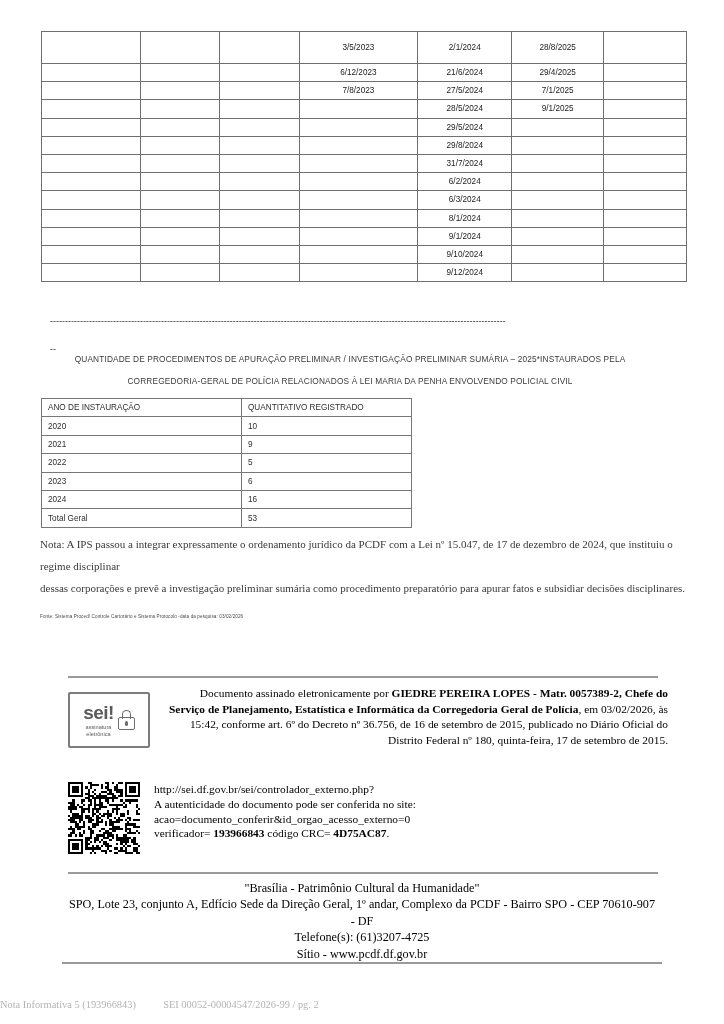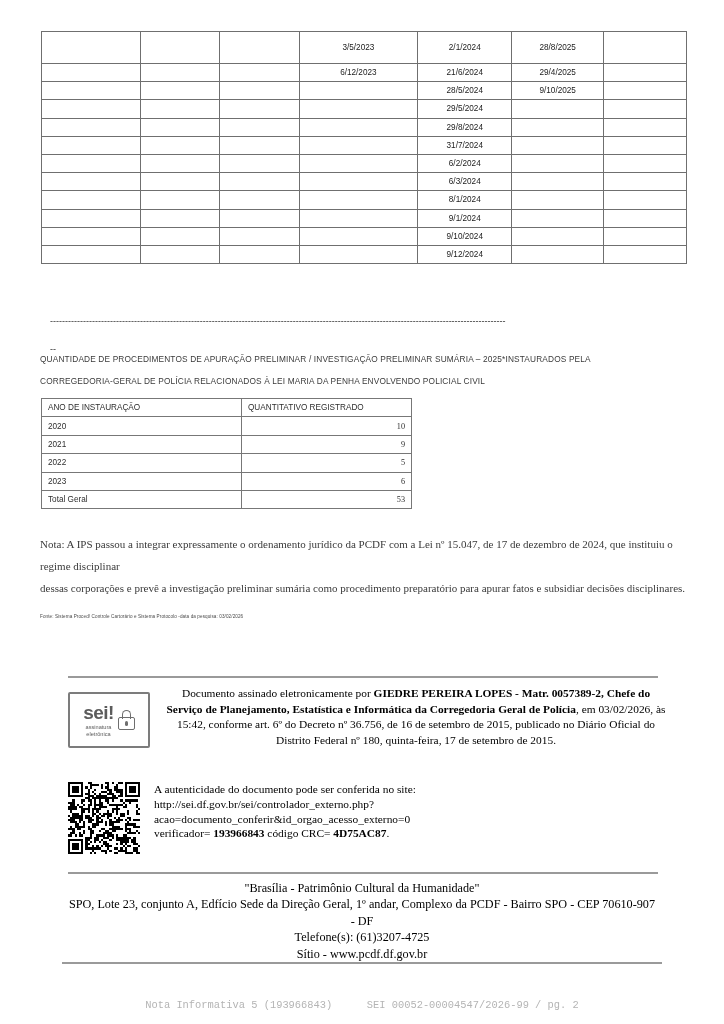--- a/index.html
+++ b/index.html
@@ -65,41 +65,40 @@
   
   .heading-block {
     position: absolute;
     left: 40px;
     top: 348px;
     width: 620px;
     font-size: 8.3px;
     line-height: 22px;
     color: #3a3a3a;
     letter-spacing: 0.15px;
+    text-align: center;
   }
   .heading-block .line { display: block; }
 
   
   #summary-table {
     position: absolute;
     left: 41px;
     top: 398px;
     width: 370px;
   }
   #summary-table td {
     height: 17.4px;
     font-size: 8.2px;
     color: #2e2e2e;
     text-align: left;
     padding: 0 6px;
     border: 1px solid #777;
   }
   #summary-table td.num {
-    text-align: right;
-    font-family: Liberation Serif, serif;
   }
   #summary-table td.hdr {
     text-align: left;
   }
   #summary-table col.c1 { width: 200px; }
   #summary-table col.c2 { width: 170px; }
 
   
   .note-block {
     position: absolute;
@@ -206,21 +205,21 @@
     background: #6e6e6e;
     border-radius: 2px;
   }
 
   .sig-text {
     font-family: "Liberation Serif", serif;
     font-size: 11.4px;
     line-height: 15.6px;
     color: #000;
     flex: 1 1 auto;
-    text-align: center;
+    text-align: right;
   }
   .sig-text b { font-weight: bold; }
 
   
   .qr-row {
     position: absolute;
     left: 68px;
     top: 782px;
     width: 600px;
     display: flex;
@@ -283,22 +282,22 @@
     font-size: 9.4px;
     font-weight: bold;
     color: #000;
   }
 
   .watermark-footer {
     position: absolute;
     left: 0;
     top: 999px;
     width: 724px;
-    text-align: center;
-    font-family: Liberation Mono, monospace;
+    text-align: left;
+    font-family: Liberation Serif, serif;
     font-size: 10.4px;
     color: #b4b4b4;
   }
   .watermark-footer span { display: inline-block; }
   .watermark-footer .gap { width: 22px; }
 </style>
 </head>
 <body>
 
 <div class="page">
@@ -329,23 +328,32 @@
           <td></td>
           <td>6/12/2023</td>
           <td>21/6/2024</td>
           <td>29/4/2025</td>
           <td></td>
         </tr>
         <tr>
           <td></td>
           <td></td>
           <td></td>
+          <td>7/8/2023</td>
+          <td>27/5/2024</td>
+          <td>7/1/2025</td>
+          <td></td>
+        </tr>
+        <tr>
+          <td></td>
+          <td></td>
+          <td></td>
           <td></td>
           <td>28/5/2024</td>
-          <td>9/10/2025</td>
+          <td>9/1/2025</td>
           <td></td>
         </tr>
         <tr>
           <td></td>
           <td></td>
           <td></td>
           <td></td>
           <td>29/5/2024</td>
           <td></td>
           <td></td>
@@ -453,20 +461,24 @@
           <td>2021</td>
           <td class="num">9</td>
         </tr>
         <tr>
           <td>2022</td>
           <td class="num">5</td>
         </tr>
         <tr>
           <td>2023</td>
           <td class="num">6</td>
+        </tr>
+        <tr>
+          <td>2024</td>
+          <td class="num">16</td>
         </tr>
         <tr>
           <td>Total Geral</td>
           <td class="num">53</td>
         </tr>
       </tbody>
   </table>
 
   <div class="note-block">
     <span class="line">Nota: A IPS passou a integrar expressamente o ordenamento jurídico da PCDF com a Lei nº 15.047, de 17 de dezembro de 2024, que instituiu o regime disciplinar</span>
@@ -495,22 +507,22 @@
   </div>
 
   <div class="qr-row">
     <svg class="qr-code" viewBox="0 0 33 33" shape-rendering="crispEdges">
       <rect width="33" height="33" fill="#ffffff"></rect>
       <g fill="#000000" id="qr-cells">
           <path d="M0 0h1v1h-1zM1 0h1v1h-1zM2 0h1v1h-1zM3 0h1v1h-1zM4 0h1v1h-1zM5 0h1v1h-1zM6 0h1v1h-1zM9 0h1v1h-1zM10 0h1v1h-1zM17 0h1v1h-1zM18 0h1v1h-1zM20 0h1v1h-1zM23 0h1v1h-1zM24 0h1v1h-1zM26 0h1v1h-1zM27 0h1v1h-1zM28 0h1v1h-1zM29 0h1v1h-1zM30 0h1v1h-1zM31 0h1v1h-1zM32 0h1v1h-1zM0 1h1v1h-1zM6 1h1v1h-1zM10 1h1v1h-1zM11 1h1v1h-1zM12 1h1v1h-1zM13 1h1v1h-1zM15 1h1v1h-1zM18 1h1v1h-1zM22 1h1v1h-1zM26 1h1v1h-1zM32 1h1v1h-1zM0 2h1v1h-1zM2 2h1v1h-1zM3 2h1v1h-1zM4 2h1v1h-1zM6 2h1v1h-1zM8 2h1v1h-1zM10 2h1v1h-1zM15 2h1v1h-1zM17 2h1v1h-1zM18 2h1v1h-1zM21 2h1v1h-1zM22 2h1v1h-1zM26 2h1v1h-1zM28 2h1v1h-1zM29 2h1v1h-1zM30 2h1v1h-1zM32 2h1v1h-1zM0 3h1v1h-1zM2 3h1v1h-1zM3 3h1v1h-1zM4 3h1v1h-1zM6 3h1v1h-1zM9 3h1v1h-1zM12 3h1v1h-1zM18 3h1v1h-1zM19 3h1v1h-1zM21 3h1v1h-1zM22 3h1v1h-1zM23 3h1v1h-1zM24 3h1v1h-1zM26 3h1v1h-1zM28 3h1v1h-1zM29 3h1v1h-1zM30 3h1v1h-1zM32 3h1v1h-1zM0 4h1v1h-1zM2 4h1v1h-1zM3 4h1v1h-1zM4 4h1v1h-1zM6 4h1v1h-1zM9 4h1v1h-1zM11 4h1v1h-1zM15 4h1v1h-1zM16 4h1v1h-1zM17 4h1v1h-1zM19 4h1v1h-1zM22 4h1v1h-1zM23 4h1v1h-1zM24 4h1v1h-1zM26 4h1v1h-1zM28 4h1v1h-1zM29 4h1v1h-1zM30 4h1v1h-1zM32 4h1v1h-1zM0 5h1v1h-1zM6 5h1v1h-1zM8 5h1v1h-1zM9 5h1v1h-1zM12 5h1v1h-1zM14 5h1v1h-1zM18 5h1v1h-1zM19 5h1v1h-1zM20 5h1v1h-1zM24 5h1v1h-1zM26 5h1v1h-1zM32 5h1v1h-1zM0 6h1v1h-1zM1 6h1v1h-1zM2 6h1v1h-1zM3 6h1v1h-1zM4 6h1v1h-1zM5 6h1v1h-1zM6 6h1v1h-1zM9 6h1v1h-1zM10 6h1v1h-1zM11 6h1v1h-1zM13 6h1v1h-1zM14 6h1v1h-1zM15 6h1v1h-1zM16 6h1v1h-1zM17 6h1v1h-1zM20 6h1v1h-1zM21 6h1v1h-1zM23 6h1v1h-1zM24 6h1v1h-1zM26 6h1v1h-1zM27 6h1v1h-1zM28 6h1v1h-1zM29 6h1v1h-1zM30 6h1v1h-1zM31 6h1v1h-1zM32 6h1v1h-1zM8 7h1v1h-1zM9 7h1v1h-1zM11 7h1v1h-1zM12 7h1v1h-1zM13 7h1v1h-1zM14 7h1v1h-1zM15 7h1v1h-1zM16 7h1v1h-1zM17 7h1v1h-1zM18 7h1v1h-1zM19 7h1v1h-1zM20 7h1v1h-1zM21 7h1v1h-1zM22 7h1v1h-1zM2 8h1v1h-1zM6 8h1v1h-1zM7 8h1v1h-1zM9 8h1v1h-1zM10 8h1v1h-1zM12 8h1v1h-1zM14 8h1v1h-1zM17 8h1v1h-1zM18 8h1v1h-1zM20 8h1v1h-1zM24 8h1v1h-1zM26 8h1v1h-1zM27 8h1v1h-1zM28 8h1v1h-1zM29 8h1v1h-1zM30 8h1v1h-1zM31 8h1v1h-1zM0 9h1v1h-1zM1 9h1v1h-1zM2 9h1v1h-1zM6 9h1v1h-1zM10 9h1v1h-1zM12 9h1v1h-1zM14 9h1v1h-1zM15 9h1v1h-1zM18 9h1v1h-1zM25 9h1v1h-1zM28 9h1v1h-1zM1 10h1v1h-1zM2 10h1v1h-1zM4 10h1v1h-1zM7 10h1v1h-1zM9 10h1v1h-1zM10 10h1v1h-1zM12 10h1v1h-1zM13 10h1v1h-1zM14 10h1v1h-1zM15 10h1v1h-1zM19 10h1v1h-1zM20 10h1v1h-1zM21 10h1v1h-1zM22 10h1v1h-1zM23 10h1v1h-1zM24 10h1v1h-1zM26 10h1v1h-1zM31 10h1v1h-1zM0 11h1v1h-1zM1 11h1v1h-1zM2 11h1v1h-1zM3 11h1v1h-1zM5 11h1v1h-1zM6 11h1v1h-1zM9 11h1v1h-1zM12 11h1v1h-1zM14 11h1v1h-1zM15 11h1v1h-1zM16 11h1v1h-1zM17 11h1v1h-1zM22 11h1v1h-1zM25 11h1v1h-1zM26 11h1v1h-1zM31 11h1v1h-1zM0 12h1v1h-1zM1 12h1v1h-1zM2 12h1v1h-1zM3 12h1v1h-1zM6 12h1v1h-1zM7 12h1v1h-1zM8 12h1v1h-1zM9 12h1v1h-1zM11 12h1v1h-1zM12 12h1v1h-1zM13 12h1v1h-1zM14 12h1v1h-1zM20 12h1v1h-1zM21 12h1v1h-1zM22 12h1v1h-1zM23 12h1v1h-1zM32 12h1v1h-1zM1 13h1v1h-1zM6 13h1v1h-1zM7 13h1v1h-1zM9 13h1v1h-1zM11 13h1v1h-1zM13 13h1v1h-1zM18 13h1v1h-1zM20 13h1v1h-1zM22 13h1v1h-1zM27 13h1v1h-1zM31 13h1v1h-1zM2 14h1v1h-1zM3 14h1v1h-1zM4 14h1v1h-1zM6 14h1v1h-1zM11 14h1v1h-1zM12 14h1v1h-1zM14 14h1v1h-1zM16 14h1v1h-1zM17 14h1v1h-1zM18 14h1v1h-1zM19 14h1v1h-1zM22 14h1v1h-1zM24 14h1v1h-1zM25 14h1v1h-1zM27 14h1v1h-1zM31 14h1v1h-1zM32 14h1v1h-1zM0 15h1v1h-1zM2 15h1v1h-1zM3 15h1v1h-1zM4 15h1v1h-1zM5 15h1v1h-1zM6 15h1v1h-1zM8 15h1v1h-1zM9 15h1v1h-1zM11 15h1v1h-1zM13 15h1v1h-1zM15 15h1v1h-1zM16 15h1v1h-1zM18 15h1v1h-1zM19 15h1v1h-1zM24 15h1v1h-1zM25 15h1v1h-1zM1 16h1v1h-1zM2 16h1v1h-1zM3 16h1v1h-1zM4 16h1v1h-1zM5 16h1v1h-1zM6 16h1v1h-1zM8 16h1v1h-1zM9 16h1v1h-1zM10 16h1v1h-1zM13 16h1v1h-1zM14 16h1v1h-1zM18 16h1v1h-1zM21 16h1v1h-1zM23 16h1v1h-1zM27 16h1v1h-1zM28 16h1v1h-1zM0 17h1v1h-1zM1 17h1v1h-1zM2 17h1v1h-1zM5 17h1v1h-1zM6 17h1v1h-1zM9 17h1v1h-1zM10 17h1v1h-1zM11 17h1v1h-1zM13 17h1v1h-1zM15 17h1v1h-1zM19 17h1v1h-1zM22 17h1v1h-1zM23 17h1v1h-1zM24 17h1v1h-1zM26 17h1v1h-1zM28 17h1v1h-1zM30 17h1v1h-1zM31 17h1v1h-1zM32 17h1v1h-1zM1 18h1v1h-1zM2 18h1v1h-1zM3 18h1v1h-1zM5 18h1v1h-1zM7 18h1v1h-1zM9 18h1v1h-1zM10 18h1v1h-1zM13 18h1v1h-1zM14 18h1v1h-1zM15 18h1v1h-1zM17 18h1v1h-1zM19 18h1v1h-1zM20 18h1v1h-1zM21 18h1v1h-1zM22 18h1v1h-1zM23 18h1v1h-1zM27 18h1v1h-1zM3 19h1v1h-1zM4 19h1v1h-1zM7 19h1v1h-1zM11 19h1v1h-1zM12 19h1v1h-1zM13 19h1v1h-1zM17 19h1v1h-1zM19 19h1v1h-1zM20 19h1v1h-1zM26 19h1v1h-1zM27 19h1v1h-1zM28 19h1v1h-1zM29 19h1v1h-1zM30 19h1v1h-1zM1 20h1v1h-1zM3 20h1v1h-1zM4 20h1v1h-1zM5 20h1v1h-1zM6 20h1v1h-1zM7 20h1v1h-1zM9 20h1v1h-1zM11 20h1v1h-1zM12 20h1v1h-1zM20 20h1v1h-1zM21 20h1v1h-1zM22 20h1v1h-1zM23 20h1v1h-1zM26 20h1v1h-1zM30 20h1v1h-1zM31 20h1v1h-1zM32 20h1v1h-1zM0 21h1v1h-1zM1 21h1v1h-1zM2 21h1v1h-1zM4 21h1v1h-1zM5 21h1v1h-1zM9 21h1v1h-1zM10 21h1v1h-1zM15 21h1v1h-1zM16 21h1v1h-1zM19 21h1v1h-1zM20 21h1v1h-1zM21 21h1v1h-1zM22 21h1v1h-1zM23 21h1v1h-1zM24 21h1v1h-1zM26 21h1v1h-1zM27 21h1v1h-1zM28 21h1v1h-1zM2 22h1v1h-1zM7 22h1v1h-1zM10 22h1v1h-1zM11 22h1v1h-1zM14 22h1v1h-1zM17 22h1v1h-1zM18 22h1v1h-1zM20 22h1v1h-1zM21 22h1v1h-1zM26 22h1v1h-1zM28 22h1v1h-1zM31 22h1v1h-1zM1 23h1v1h-1zM2 23h1v1h-1zM5 23h1v1h-1zM7 23h1v1h-1zM10 23h1v1h-1zM11 23h1v1h-1zM16 23h1v1h-1zM17 23h1v1h-1zM18 23h1v1h-1zM19 23h1v1h-1zM27 23h1v1h-1zM28 23h1v1h-1zM29 23h1v1h-1zM30 23h1v1h-1zM32 23h1v1h-1zM0 24h1v1h-1zM1 24h1v1h-1zM3 24h1v1h-1zM5 24h1v1h-1zM6 24h1v1h-1zM10 24h1v1h-1zM13 24h1v1h-1zM14 24h1v1h-1zM15 24h1v1h-1zM16 24h1v1h-1zM18 24h1v1h-1zM19 24h1v1h-1zM20 24h1v1h-1zM22 24h1v1h-1zM25 24h1v1h-1zM26 24h1v1h-1zM8 25h1v1h-1zM9 25h1v1h-1zM10 25h1v1h-1zM12 25h1v1h-1zM13 25h1v1h-1zM16 25h1v1h-1zM17 25h1v1h-1zM18 25h1v1h-1zM20 25h1v1h-1zM22 25h1v1h-1zM23 25h1v1h-1zM24 25h1v1h-1zM25 25h1v1h-1zM26 25h1v1h-1zM27 25h1v1h-1zM28 25h1v1h-1zM30 25h1v1h-1zM0 26h1v1h-1zM1 26h1v1h-1zM2 26h1v1h-1zM3 26h1v1h-1zM4 26h1v1h-1zM5 26h1v1h-1zM6 26h1v1h-1zM8 26h1v1h-1zM9 26h1v1h-1zM12 26h1v1h-1zM13 26h1v1h-1zM15 26h1v1h-1zM19 26h1v1h-1zM22 26h1v1h-1zM23 26h1v1h-1zM24 26h1v1h-1zM25 26h1v1h-1zM26 26h1v1h-1zM27 26h1v1h-1zM29 26h1v1h-1zM30 26h1v1h-1zM0 27h1v1h-1zM6 27h1v1h-1zM8 27h1v1h-1zM10 27h1v1h-1zM12 27h1v1h-1zM14 27h1v1h-1zM16 27h1v1h-1zM17 27h1v1h-1zM24 27h1v1h-1zM25 27h1v1h-1zM26 27h1v1h-1zM27 27h1v1h-1zM29 27h1v1h-1zM30 27h1v1h-1zM0 28h1v1h-1zM2 28h1v1h-1zM3 28h1v1h-1zM4 28h1v1h-1zM6 28h1v1h-1zM8 28h1v1h-1zM9 28h1v1h-1zM16 28h1v1h-1zM17 28h1v1h-1zM18 28h1v1h-1zM22 28h1v1h-1zM24 28h1v1h-1zM26 28h1v1h-1zM30 28h1v1h-1zM31 28h1v1h-1zM0 29h1v1h-1zM2 29h1v1h-1zM3 29h1v1h-1zM4 29h1v1h-1zM6 29h1v1h-1zM8 29h1v1h-1zM11 29h1v1h-1zM13 29h1v1h-1zM15 29h1v1h-1zM17 29h1v1h-1zM18 29h1v1h-1zM19 29h1v1h-1zM25 29h1v1h-1zM27 29h1v1h-1zM28 29h1v1h-1zM32 29h1v1h-1zM0 30h1v1h-1zM2 30h1v1h-1zM3 30h1v1h-1zM4 30h1v1h-1zM6 30h1v1h-1zM8 30h1v1h-1zM9 30h1v1h-1zM10 30h1v1h-1zM11 30h1v1h-1zM12 30h1v1h-1zM13 30h1v1h-1zM14 30h1v1h-1zM18 30h1v1h-1zM21 30h1v1h-1zM22 30h1v1h-1zM24 30h1v1h-1zM26 30h1v1h-1zM30 30h1v1h-1zM31 30h1v1h-1zM0 31h1v1h-1zM6 31h1v1h-1zM11 31h1v1h-1zM15 31h1v1h-1zM16 31h1v1h-1zM17 31h1v1h-1zM19 31h1v1h-1zM23 31h1v1h-1zM24 31h1v1h-1zM25 31h1v1h-1zM26 31h1v1h-1zM30 31h1v1h-1zM31 31h1v1h-1zM0 32h1v1h-1zM1 32h1v1h-1zM2 32h1v1h-1zM3 32h1v1h-1zM4 32h1v1h-1zM5 32h1v1h-1zM6 32h1v1h-1zM10 32h1v1h-1zM12 32h1v1h-1zM17 32h1v1h-1zM21 32h1v1h-1zM22 32h1v1h-1zM26 32h1v1h-1zM27 32h1v1h-1zM28 32h1v1h-1zM29 32h1v1h-1zM31 32h1v1h-1zM32 32h1v1h-1z" fill="#000"></path>
         </g>
     </svg>
     <div class="qr-text">
+      <span class="line">http://sei.df.gov.br/sei/controlador_externo.php?</span>
       <span class="line">A autenticidade do documento pode ser conferida no site:</span>
-      <span class="line">http://sei.df.gov.br/sei/controlador_externo.php?</span>
       <span class="line">acao=documento_conferir&amp;id_orgao_acesso_externo=0</span>
       <span class="line"><span>verificador= </span><b>193966843</b><span> código CRC= </span><b>4D75AC87</b><span>.</span></span>
     </div>
   </div>
 
   <div class="addr-rule"></div>
   <div class="address-block">
     <span class="line">"Brasília - Patrimônio Cultural da Humanidade"</span>
     <span class="line">SPO, Lote 23, conjunto A, Edfício Sede da Direção Geral, 1º andar, Complexo da PCDF - Bairro SPO - CEP 70610-907</span>
     <span class="line">- DF</span>

